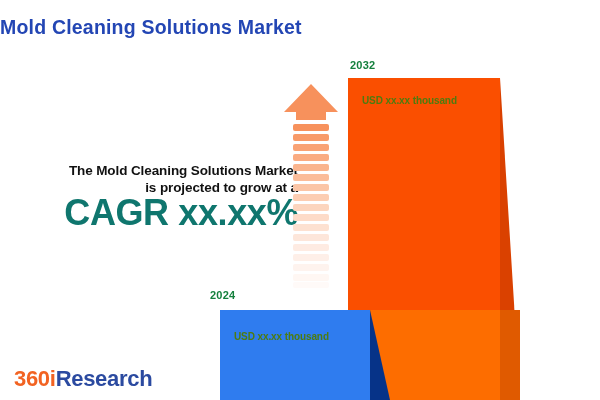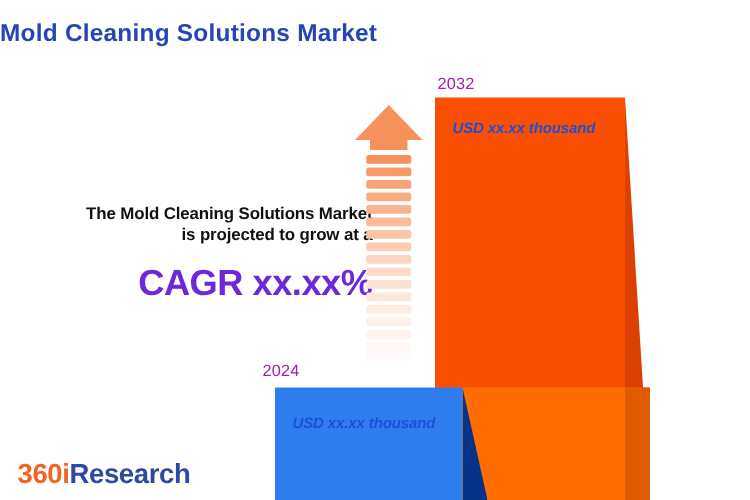--- a/index.html
+++ b/index.html
@@ -42,24 +42,24 @@
   }
   .statement-line {
     font-size: 13.5px;
     font-weight: bold;
     color: #111111;
     line-height: 17px;
     letter-spacing: -0.1px;
     white-space: nowrap;
   }
   #cagr-line {
-    margin-top: 14px;
-    font-size: 29px;
-    font-weight: bold;
-    color: #6d28d9;
+    margin-top: 0;
+    font-size: 36px;
+    font-weight: bold;
+    color: #0f766e;
     line-height: 34px;
     letter-spacing: -0.4px;
     white-space: nowrap;
   }
 
   
   #logo {
     position: absolute;
     left: 14px;
     top: 366px;
@@ -144,36 +144,35 @@
     top: 0;
     width: 20px;
     height: 90px;
     background: #063388;
     clip-path: polygon(0 0, 100% 100%, 100% 100%, 0 100%);
   }
 
   
   .bar-value {
     position: absolute;
-    font-size: 12px;
-    font-weight: bold;
-    color: #1d4ed8;
+    font-size: 10px;
+    font-weight: bold;
+    color: #4d7c0f;
     white-space: nowrap;
     letter-spacing: -0.1px;
-    font-style: italic;
   }
   #value-2032 { left: 14px; top: 17px; }
   #value-2024 { left: 14px; top: 21px; }
 
   
   .year-label {
     position: absolute;
-    font-size: 13px;
-    font-weight: normal;
-    color: #a21caf;
+    font-size: 11px;
+    font-weight: bold;
+    color: #15803d;
     white-space: nowrap;
     letter-spacing: 0.2px;
   }
   #year-2032 { left: 350px; top: 59px; }
   #year-2024 { left: 210px; top: 289px; text-align: center; }
 </style>
 </head>
 <body>
 
 <div id="canvas">

